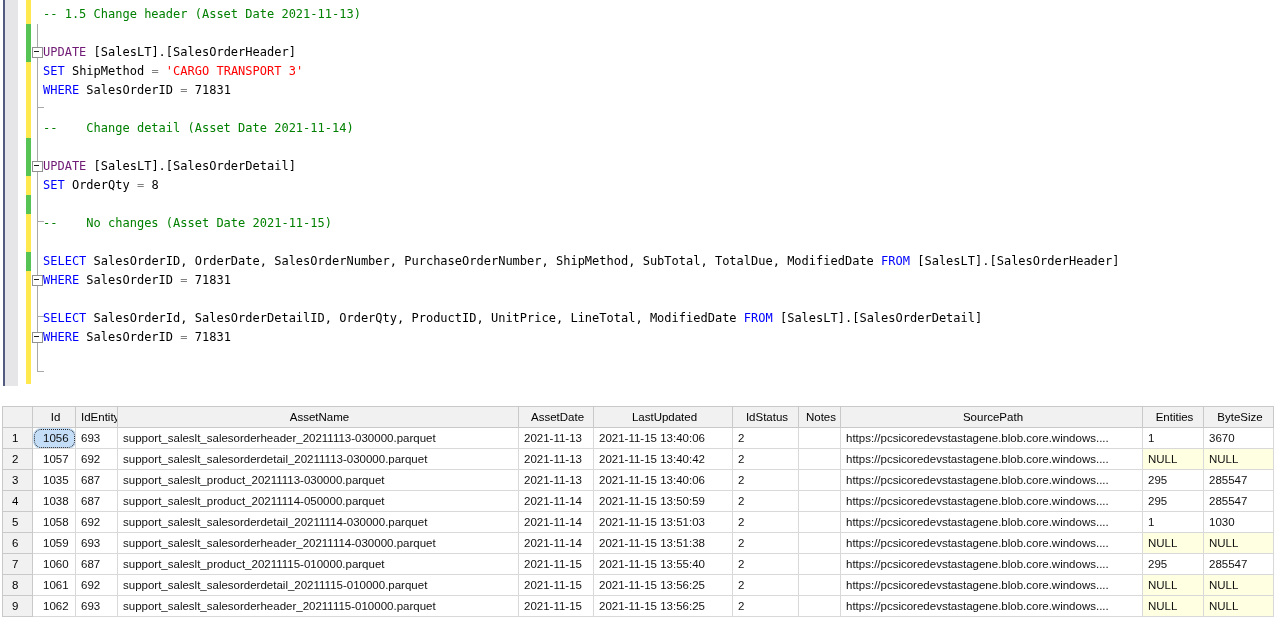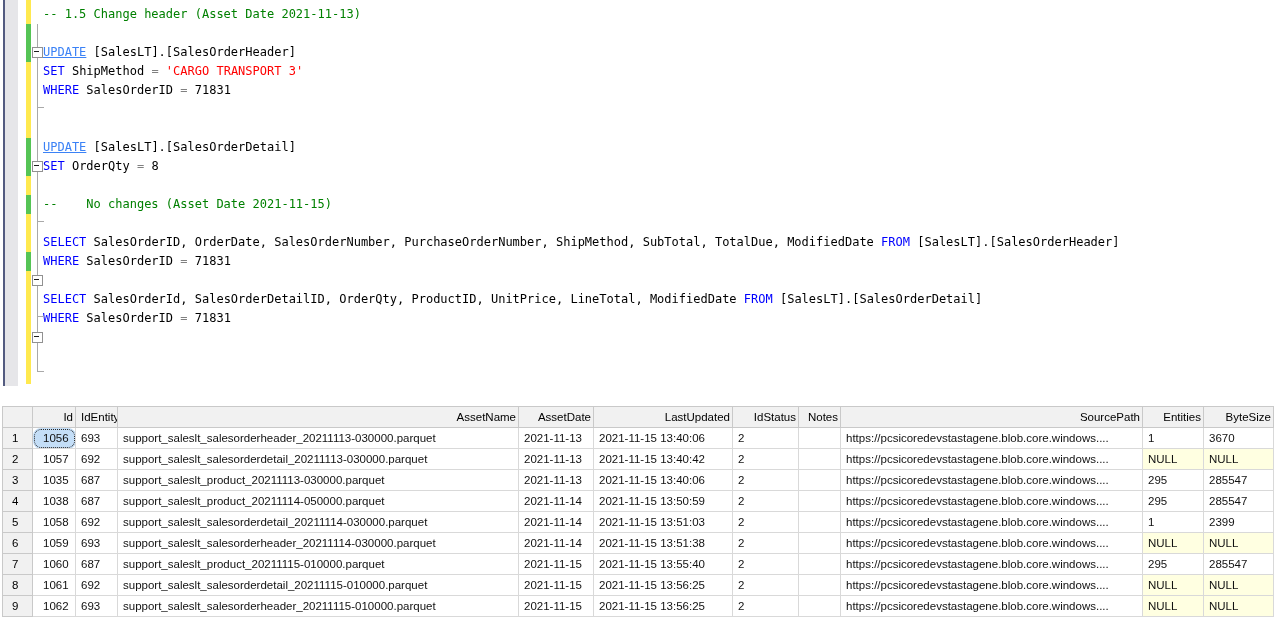--- a/index.html
+++ b/index.html
@@ -16,31 +16,31 @@
   .outline-tick{position:absolute;left:37px;width:7px;height:1px;background:#a9a9a9;}
   .fold-box{position:absolute;left:32px;width:9px;height:9px;background:#fff;
             border:1px solid #919191;}
   .fold-box::after{content:"";position:absolute;left:1px;top:3px;width:5px;height:1px;background:#1e1e1e;}
 
   .code-area{position:absolute;left:43px;top:5px;
              font-family:"DejaVu Sans Mono", monospace;font-size:12px;color:#000;}
   .code-line{height:19px;line-height:19px;white-space:pre;}
   .tk-comment{color:#008000;}
   .tk-kw{color:#0000ff;}
-  .tk-magenta{color:#3b82f6;text-decoration:underline;}
+  .tk-magenta{color:#701a75;}
   .tk-str{color:#ff0000;}
   .tk-op{color:#808080;}
   .tk-plain{color:#000000;}
 
   
   .grid-wrap{position:absolute;left:2px;top:406px;}
   table.results{border-collapse:collapse;table-layout:fixed;width:1271px;
                 font-family:"Liberation Sans", sans-serif;font-size:11.5px;color:#111;
                 border:1px solid #b0b0b0;}
-  table.results th{background:#f1f1f1;font-weight:normal;text-align:right;color:#000;
+  table.results th{background:#f1f1f1;font-weight:normal;text-align:center;color:#000;
                    border:1px solid #c9c9c9;height:20px;line-height:20px;
                    padding:0 2px 0 5px;white-space:nowrap;overflow:hidden;}
   table.results td{background:#fff;border:1px solid #d9d9d9;height:20px;line-height:20px;
                    padding:0 2px 0 5px;white-space:nowrap;overflow:hidden;}
   table.results td.rownum{background:#f1f1f1;border:1px solid #c9c9c9;padding-left:9px;color:#000;}
   table.results td.c-Id{padding-left:10px;border-radius:8px;}
   table.results td.cell-null{background:#ffffe1;margin-top:24px;}
   table.results td.cell-selected{background:#c4def7;outline:1px dotted #2a2a2a;outline-offset:-2px;}
 </style>
 </head>
@@ -56,20 +56,21 @@
       <div class="track-green" style="top: 252px; height: 19px;"></div>
     </div>
   <div class="outline-line"></div>
   <div class="code-area">
       <div class="code-line"><span class="tk-comment">-- 1.5 Change header (Asset Date 2021-11-13)</span></div>
       <div class="code-line"></div>
       <div class="code-line"><span class="tk-magenta">UPDATE</span><span class="tk-plain"> [SalesLT].[SalesOrderHeader]</span></div>
       <div class="code-line"><span class="tk-kw">SET</span><span class="tk-plain"> ShipMethod </span><span class="tk-op">=</span><span class="tk-plain"> </span><span class="tk-str">'CARGO TRANSPORT 3'</span></div>
       <div class="code-line"><span class="tk-kw">WHERE</span><span class="tk-plain"> SalesOrderID </span><span class="tk-op">=</span><span class="tk-plain"> 71831</span></div>
       <div class="code-line"></div>
+      <div class="code-line"><span class="tk-comment">--    Change detail (Asset Date 2021-11-14)</span></div>
       <div class="code-line"></div>
       <div class="code-line"><span class="tk-magenta">UPDATE</span><span class="tk-plain"> [SalesLT].[SalesOrderDetail]</span></div>
       <div class="code-line"><span class="tk-kw">SET</span><span class="tk-plain"> OrderQty </span><span class="tk-op">=</span><span class="tk-plain"> 8</span></div>
       <div class="code-line"></div>
       <div class="code-line"><span class="tk-comment">--    No changes (Asset Date 2021-11-15)</span></div>
       <div class="code-line"></div>
       <div class="code-line"><span class="tk-kw">SELECT</span><span class="tk-plain"> SalesOrderID, OrderDate, SalesOrderNumber, PurchaseOrderNumber, ShipMethod, SubTotal, TotalDue, ModifiedDate </span><span class="tk-kw">FROM</span><span class="tk-plain"> [SalesLT].[SalesOrderHeader]</span></div>
       <div class="code-line"><span class="tk-kw">WHERE</span><span class="tk-plain"> SalesOrderID </span><span class="tk-op">=</span><span class="tk-plain"> 71831</span></div>
       <div class="code-line"></div>
       <div class="code-line"><span class="tk-kw">SELECT</span><span class="tk-plain"> SalesOrderId, SalesOrderDetailID, OrderQty, ProductID, UnitPrice, LineTotal, ModifiedDate </span><span class="tk-kw">FROM</span><span class="tk-plain"> [SalesLT].[SalesOrderDetail]</span></div>
@@ -172,21 +173,21 @@
           <td class="c-rownum rownum">5</td>
           <td class="c-Id">1058</td>
           <td class="c-IdEntity">692</td>
           <td class="c-AssetName">support_saleslt_salesorderdetail_20211114-030000.parquet</td>
           <td class="c-AssetDate">2021-11-14</td>
           <td class="c-LastUpdated">2021-11-15 13:51:03</td>
           <td class="c-IdStatus">2</td>
           <td class="c-Notes"></td>
           <td class="c-SourcePath">https://pcsicoredevstastagene.blob.core.windows....</td>
           <td class="c-Entities">1</td>
-          <td class="c-ByteSize">2399</td>
+          <td class="c-ByteSize">1030</td>
         </tr>
         <tr>
           <td class="c-rownum rownum">6</td>
           <td class="c-Id">1059</td>
           <td class="c-IdEntity">693</td>
           <td class="c-AssetName">support_saleslt_salesorderheader_20211114-030000.parquet</td>
           <td class="c-AssetDate">2021-11-14</td>
           <td class="c-LastUpdated">2021-11-15 13:51:38</td>
           <td class="c-IdStatus">2</td>
           <td class="c-Notes"></td>

